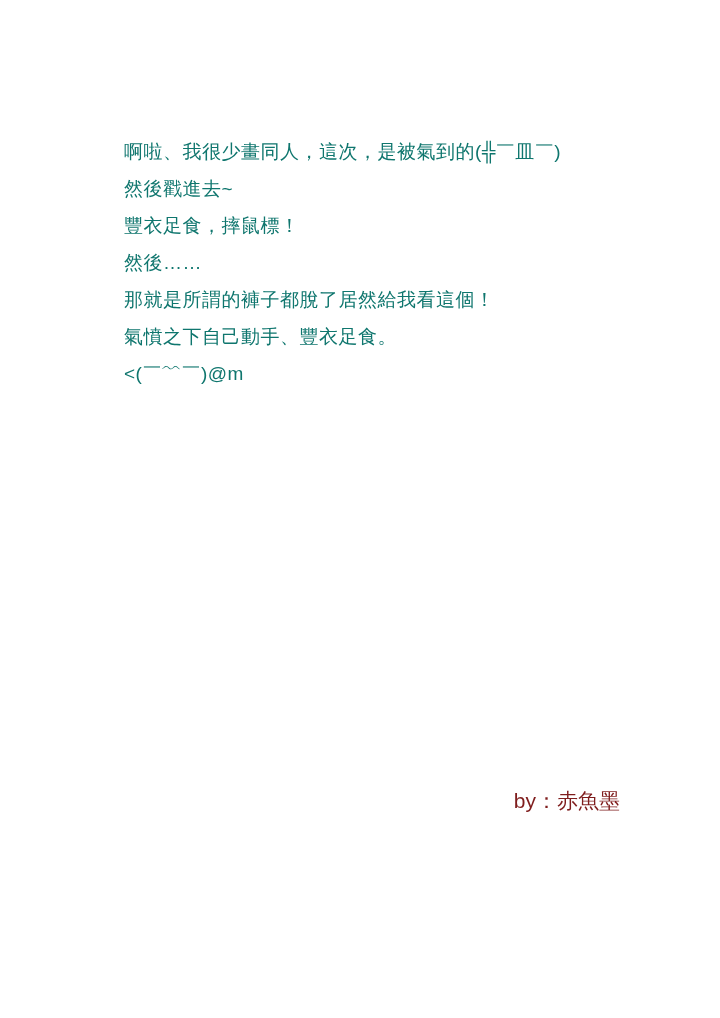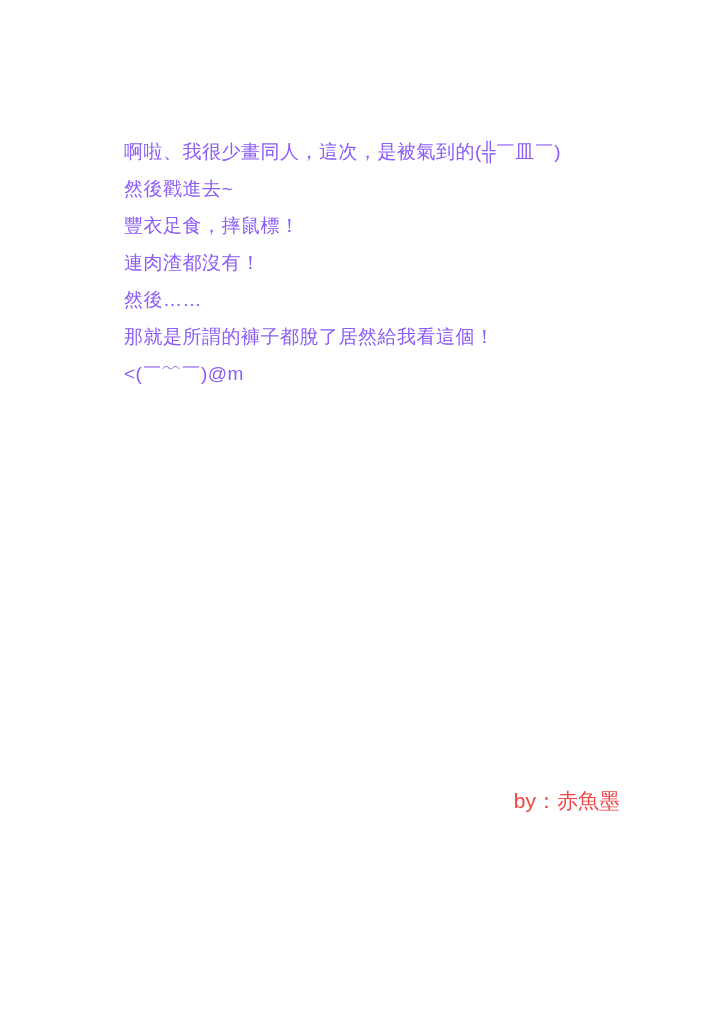--- a/index.html
+++ b/index.html
@@ -17,47 +17,47 @@
   .page {
     position: absolute;
     inset: 0;
     background: #ffffff;
   }
   .text-block {
     position: absolute;
     left: 124px;
     top: 133px;
     width: 500px;
-    color: #8b5cf6;
+    color: #0f766e;
     font-size: 19px;
     letter-spacing: 0.5px;
   }
   .text-line {
     height: 37px;
     line-height: 37px;
     white-space: nowrap;
   }
   .signature {
     position: absolute;
     top: 786px;
     right: 100px;
-    color: #ef4444;
+    color: #7f1d1d;
     font-size: 21px;
     line-height: 30px;
     text-align: left;
     white-space: nowrap;
   }
 </style>
 </head>
 <body>
 
 <div class="page">
   <div class="text-block">
     <div class="text-line">啊啦、我很少畫同人，這次，是被氣到的(╬￣皿￣)</div>
     <div class="text-line">然後戳進去~</div>
     <div class="text-line">豐衣足食，摔鼠標！</div>
-    <div class="text-line">連肉渣都沒有！</div>
     <div class="text-line">然後……</div>
     <div class="text-line">那就是所謂的褲子都脫了居然給我看這個！</div>
+    <div class="text-line">氣憤之下自己動手、豐衣足食。</div>
     <div class="text-line">&lt;(￣﹌￣)@m</div>
   </div>
   <div class="signature">by：赤魚墨</div>
 </div>
 
 </body></html>

